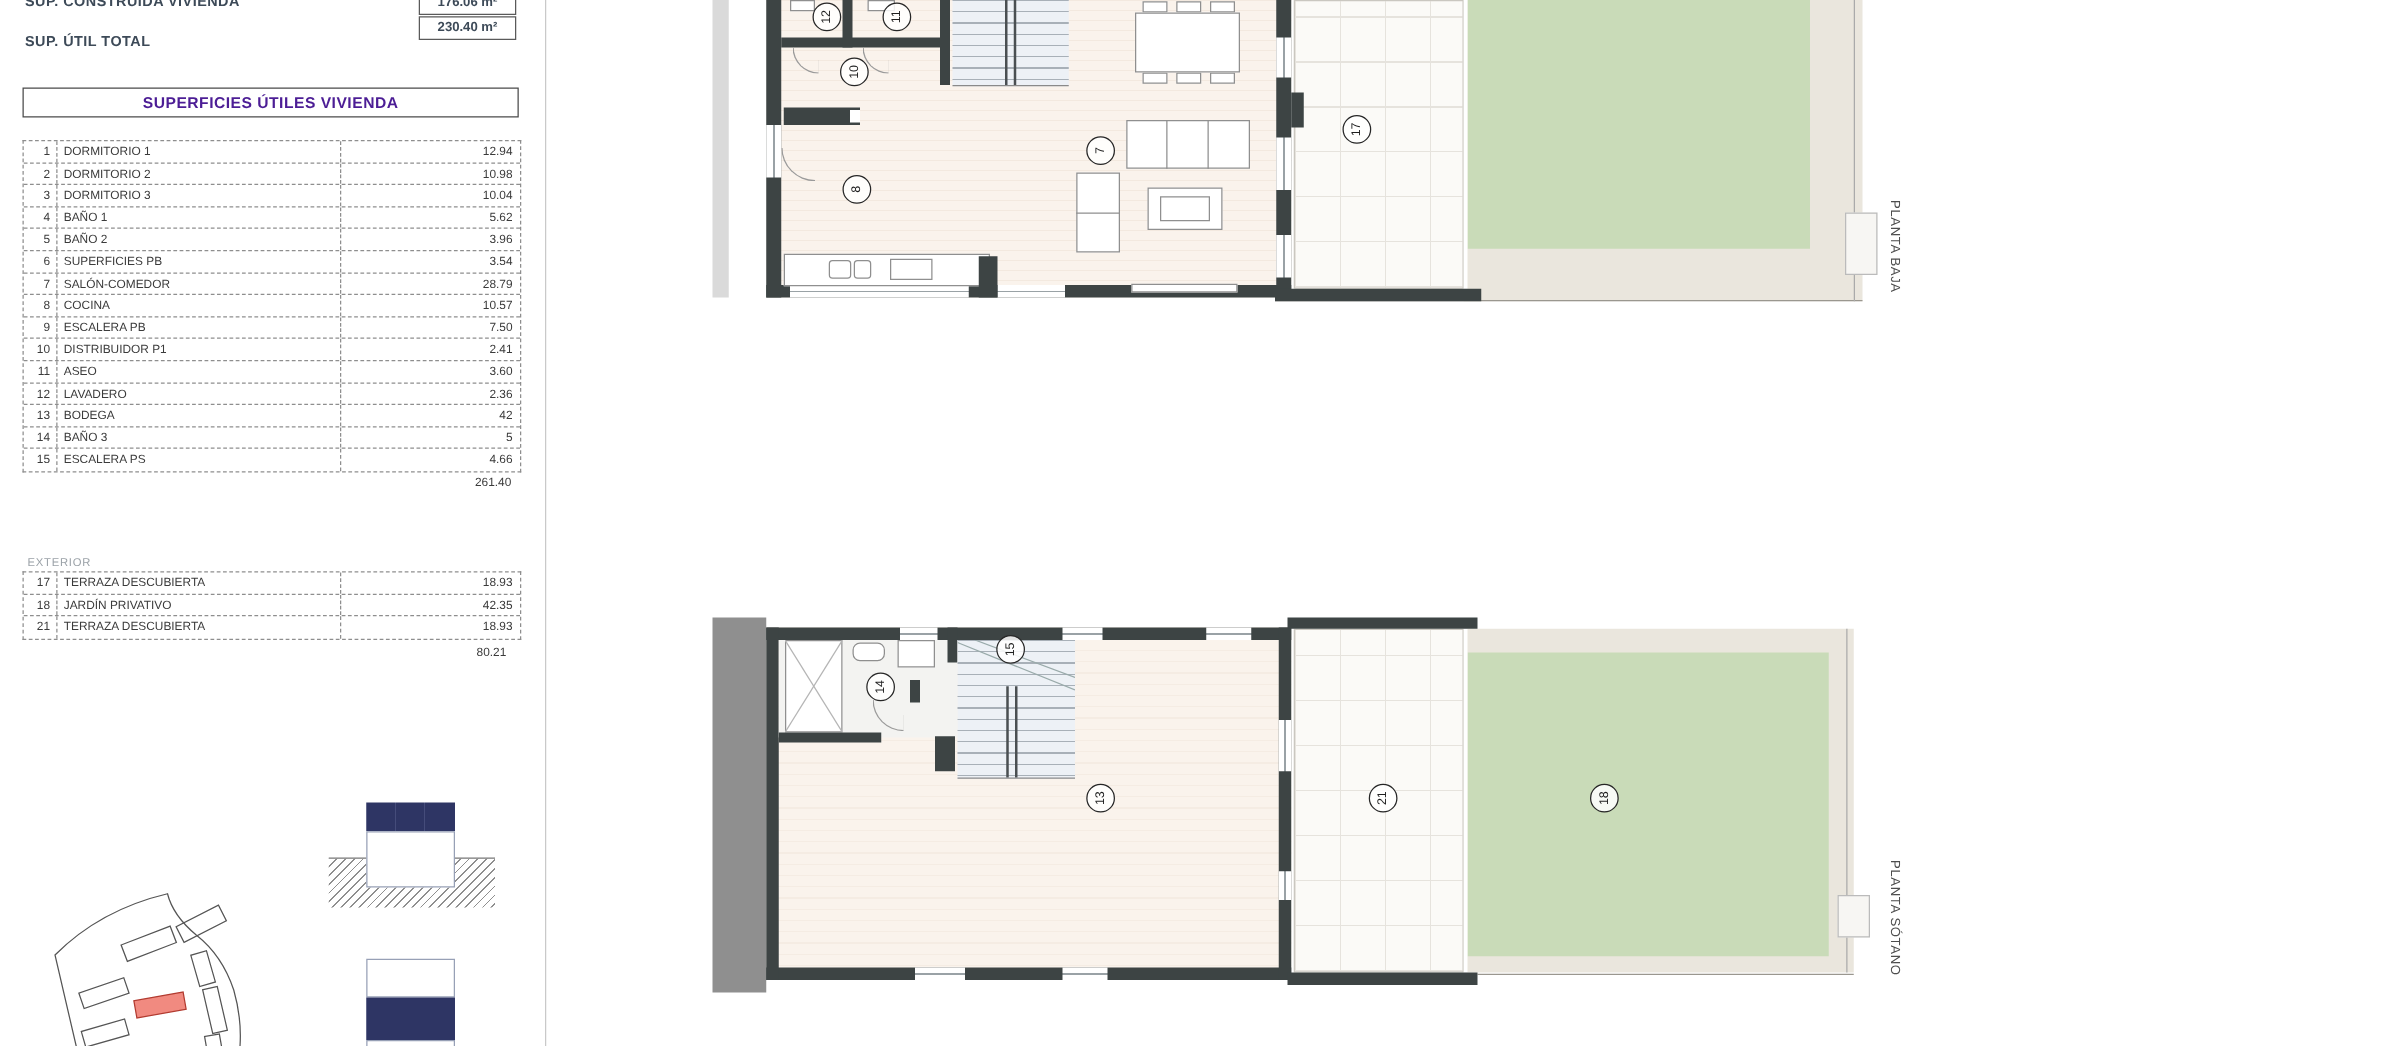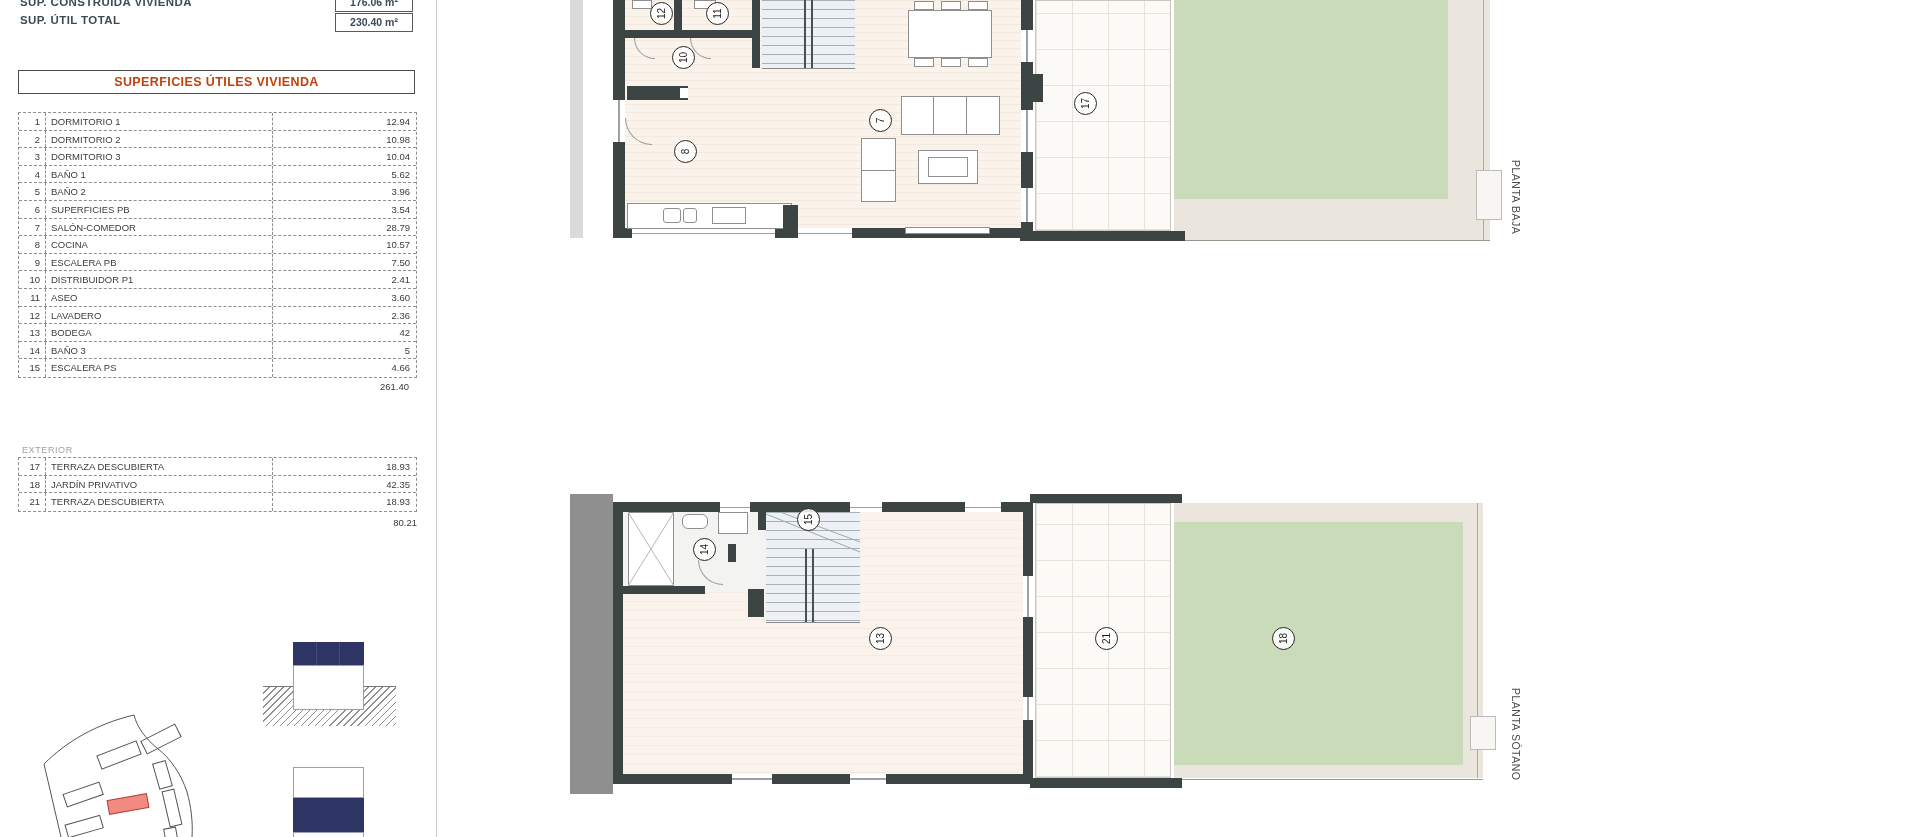--- a/index.html
+++ b/index.html
@@ -5,21 +5,21 @@
   html,body{margin:0;padding:0;background:#fff;}
   .page{position:relative;width:1920px;height:837px;overflow:hidden;background:#ffffff;
         font-family:"Liberation Sans", sans-serif;color:#3a3a3a;}
   .abs{position:absolute;}
 
   
   .hdr-label{font-size:11.5px;font-weight:bold;color:#3d4a58;letter-spacing:.4px;white-space:nowrap;}
   .vbox{border:1px solid #5a5a5a;width:76px;height:17px;line-height:17px;text-align:center;
         font-size:10.5px;font-weight:bold;color:#3d4a58;background:#fff;}
   .title-box{border:1px solid #4a4a4a;width:395px;height:22px;line-height:22px;text-align:center;
-        font-size:12.5px;font-weight:bold;color:#c2410c;letter-spacing:.4px;}
+        font-size:12.5px;font-weight:bold;color:#4c1d95;letter-spacing:.4px;}
   .sec-label{font-size:9px;color:#9ba2a8;letter-spacing:.6px;}
   .tbl{border:1px dashed #8e8e8e;width:397px;background:#fff;font-size:9.5px;color:#3b3b3b;}
   .trow{display:flex;height:17.6px;line-height:17.4px;border-bottom:1px dashed #8e8e8e;box-sizing:border-box;}
   .trow:last-child{border-bottom:none;}
   .c{box-sizing:border-box;}
   .c.n{width:27px;text-align:right;padding-right:5px;border-right:1px dashed #8e8e8e;}
   .c.l{flex:1;padding-left:5px;border-right:1px dashed #8e8e8e;}
   .c.v{width:143px;text-align:right;padding-right:6px;}
   .tbl-total{width:391px;text-align:right;font-size:9.5px;color:#3b3b3b;}
 
@@ -56,21 +56,21 @@
   .graystrip{position:absolute;background:#8f8f8f;}
   .fence{position:absolute;background:#ffffff;}
 </style>
 </head>
 <body>
 
 <div class="page">
 
   <div class="abs hdr-label" style="left:20px;top:-4px;">SUP. CONSTRUIDA VIVIENDA</div>
   <div class="abs vbox" style="left:335px;top:-7px;">176.06 m²</div>
-  <div class="abs hdr-label" style="left:20px;top:14px;">SUP. ÚTIL TOTAL</div>
+  <div class="abs hdr-label" style="left:20px;top:28px;">SUP. ÚTIL TOTAL</div>
   <div class="abs vbox" style="left:335px;top:13px;">230.40 m²</div>
 
   <div class="abs title-box" style="left:18px;top:70px;">SUPERFICIES ÚTILES VIVIENDA</div>
 
   <div class="abs sec-label" style="left:22px;top:116px;font-weight:bold;">INTERIOR</div>
   <div class="abs tbl" style="left:18px;top:112px;">
 
       <div class="trow">
         <span class="c n">1</span>
         <span class="c l">DORMITORIO 1</span>
@@ -177,21 +177,21 @@
         <span class="c l">JARDÍN PRIVATIVO</span>
         <span class="c v">42.35</span>
       </div>
 
       <div class="trow">
         <span class="c n">21</span>
         <span class="c l">TERRAZA DESCUBIERTA</span>
         <span class="c v">18.93</span>
       </div>
     </div>
-  <div class="abs tbl-total" style="left:26px;top:517px;">80.21</div>
+  <div class="abs tbl-total" style="left:14px;top:517px;">80.21</div>
 
   <div>
     <div class="abs navy" style="left:293px;top:642px;width:71px;height:23px;background:linear-gradient(90deg,#2e3564 0 23px,#454c7a 23px 24px,#2e3564 24px 46px,#454c7a 46px 47px,#2e3564 47px);"></div>
     <div class="abs hatch" style="left:263px;top:686px;width:133px;height:39px;z-index:1;"></div>
     <div class="abs wkey" style="left:293px;top:665px;width:71px;height:45px;z-index:2;"></div>
   </div>
 
   <div>
     <div class="abs wkey" style="left:293px;top:767px;width:71px;height:31px;"></div>
     <div class="abs navy" style="left:293px;top:798px;width:71px;height:34px;"></div>

